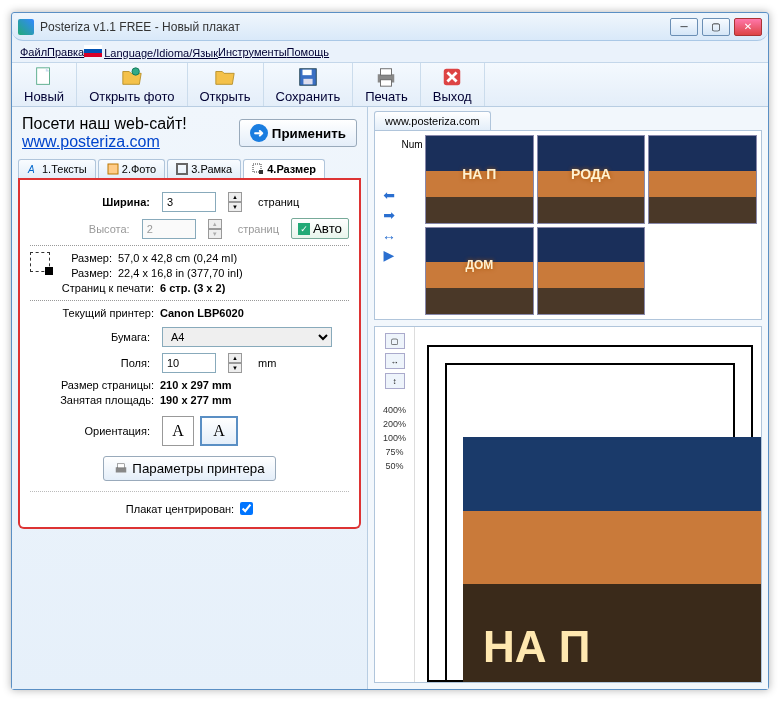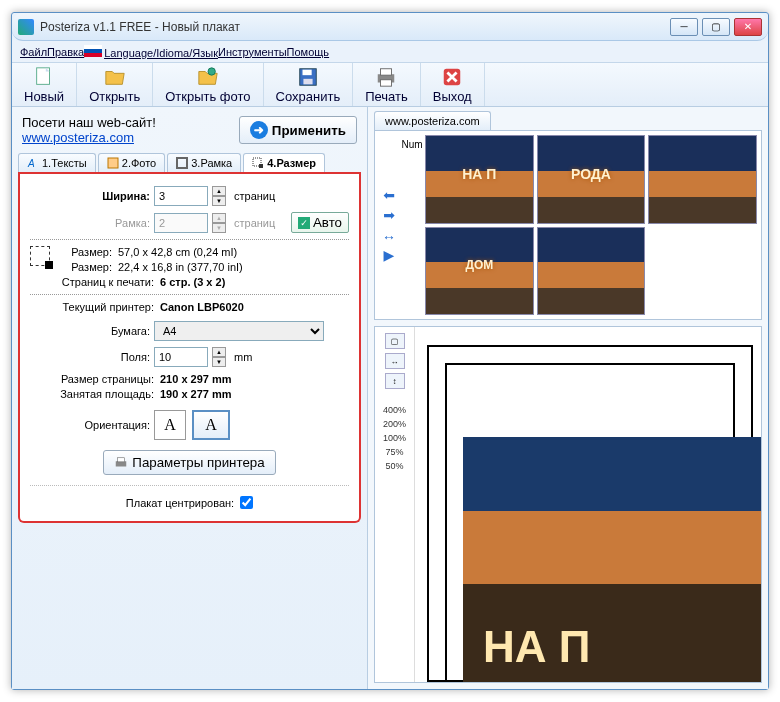--- a/index.html
+++ b/index.html
@@ -14,30 +14,30 @@
 .menubar { height: 22px; display: flex; align-items: center; gap: 0; padding: 8px 8px; border-bottom: 1px solid #c4d7ea; background: #eaf2fb; }
 .menubar span { text-decoration: underline; cursor: pointer; color: #003; }
 .flag { width: 18px; height: 12px; background: linear-gradient(to bottom, #fff 33%, #0052b4 33% 66%, #d80027 66%); display: inline-block; margin-right: 2px; }
 .toolbar { height: 44px; display: flex; align-items: center; border-bottom: 1px solid #b8cde2; background: linear-gradient(#f4f9fe,#e4eef9); }
 .tbtn { display: flex; flex-direction: column; align-items: center; justify-content: center; padding: 2px 12px; cursor: pointer; border-right: 1px solid #cbdcec; height: 100%; }
 .tbtn .ticon { width: 22px; height: 22px; }
 .tbtn .tlbl { font-size: 13px; color: #003; margin-top: 1px; }
 .main { flex: 1; display: flex; background: #e9f2fb; overflow: hidden; }
 .left { width: 356px; background: linear-gradient(#f0f6fc,#e6f0fa); border-right: 1px solid #b8cde2; padding: 6px; display: flex; flex-direction: column; }
 .visit-row { display: flex; align-items: center; justify-content: space-between; padding: 2px 4px 6px; }
-.visit-row .visit { font-size: 13px; }
+.visit-row .visit { font-size: 16px; }
 .visit-row a { color: #0044cc; text-decoration: underline; }
 .apply-btn { display: inline-flex; align-items: center; gap: 4px; border: 1px solid #9ab; background: linear-gradient(#fff,#e4eef9); padding: 4px 10px; border-radius: 3px; cursor: pointer; font-weight: bold; }
 .apply-btn .arrow { display: inline-block; width: 18px; height: 18px; border-radius: 50%; background: #1a7de0; color: #fff; text-align: center; line-height: 18px; font-size: 12px; }
 .tabs { display: flex; border-bottom: 2px solid #d33; margin-top: 2px; }
 .tab { display: flex; align-items: center; gap: 3px; padding: 3px 8px; background: linear-gradient(#f9fcff,#e3eef9); border: 1px solid #b0c5db; border-bottom: none; border-radius: 3px 3px 0 0; margin-right: 2px; cursor: pointer; font-size: 11px; }
 .tab.active { background: #fff; font-weight: bold; }
 .tab .tabicon { width: 12px; height: 12px; }
 .panel { border: 2px solid #d33; border-top: none; border-radius: 0 0 6px 6px; background: #fff; padding: 12px 10px; flex: 0 0 auto; }
-.row { display: flex; align-items: center; margin-bottom: 6px; gap: 4px; }
+.row { display: flex; align-items: center; margin-bottom: 6px; gap: 12px; }
 .row .lbl { width: 120px; text-align: right; font-size: 11px; }
 .row .lbl.bold { font-weight: bold; }
 .row input[type=text], .row select { border: 1px solid #8ab; padding: 2px 4px; font-size: 11px; height: 20px; }
 .spinbtns { display: flex; flex-direction: column; }
 .spinbtns button { width: 14px; height: 10px; font-size: 6px; border: 1px solid #999; background: #eee; padding: 0; line-height: 6px; }
 .auto-btn { margin-left: auto; display: inline-flex; align-items: center; gap: 3px; border: 1px solid #7a9; background: linear-gradient(#fff,#e8f5ec); padding: 2px 6px; border-radius: 2px; cursor: pointer; }
 .auto-btn .chk { width: 12px; height: 12px; background: #2a7; color: #fff; font-size: 9px; line-height: 12px; text-align: center; }
 hr.sep { border: none; border-top: 1px dotted #999; margin: 6px 0; }
 .sizeicon { width: 20px; height: 20px; border: 1px dashed #333; display: inline-block; position: relative; }
 .sizeicon::after { content: ''; position: absolute; right: -4px; bottom: -4px; width: 8px; height: 8px; background: #000; }
@@ -98,29 +98,29 @@
     <div class="tbtn">
       <svg class="ticon" viewBox="0 0 24 24">
           <rect x="4" y="2" width="14" height="18" fill="#fff" stroke="#5a8"></rect>
           <path d="M14 2 L18 6 L14 6 Z" fill="#cde"></path>
         </svg>
       <div class="tlbl">Новый</div>
     </div>
     <div class="tbtn">
       <svg class="ticon" viewBox="0 0 24 24">
           <path d="M2 6 L9 6 L11 8 L22 8 L20 20 L2 20 Z" fill="#f4c14a" stroke="#b8902a"></path>
+          <circle cx="16" cy="6" r="4" fill="#3a8" stroke="#175"></circle>
+        </svg>
+      <div class="tlbl">Открыть фото</div>
+    </div>
+    <div class="tbtn">
+      <svg class="ticon" viewBox="0 0 24 24">
+          <path d="M2 6 L9 6 L11 8 L22 8 L20 20 L2 20 Z" fill="#f4c14a" stroke="#b8902a"></path>
         </svg>
       <div class="tlbl">Открыть</div>
-    </div>
-    <div class="tbtn">
-      <svg class="ticon" viewBox="0 0 24 24">
-          <path d="M2 6 L9 6 L11 8 L22 8 L20 20 L2 20 Z" fill="#f4c14a" stroke="#b8902a"></path>
-          <circle cx="16" cy="6" r="4" fill="#3a8" stroke="#175"></circle>
-        </svg>
-      <div class="tlbl">Открыть фото</div>
     </div>
     <div class="tbtn">
       <svg class="ticon" viewBox="0 0 24 24">
           <rect x="3" y="3" width="18" height="18" fill="#3a6fc4" stroke="#245"></rect>
           <rect x="6" y="4" width="10" height="6" fill="#fff"></rect>
           <rect x="7" y="14" width="10" height="6" fill="#dde"></rect>
         </svg>
       <div class="tlbl">Сохранить</div>
     </div>
     <div class="tbtn">
@@ -185,21 +185,21 @@
         <div class="row">
           <div class="lbl bold">Ширина:</div>
           <input type="text" style="width: 54px;" value="3">
           <div class="spinbtns">
               <button>▲</button>
               <button>▼</button>
             </div>
           <span style="margin-left:4px">страниц</span>
         </div>
         <div class="row">
-          <div class="lbl disabled">Рамка:</div>
+          <div class="lbl disabled">Высота:</div>
           <input type="text" style="width: 54px;" class="disabled" disabled="" value="2">
           <div class="spinbtns">
               <button disabled="">▲</button>
               <button disabled="">▼</button>
             </div>
           <span class="disabled" style="margin-left:4px">страниц</span>
           <button class="auto-btn">
             <span class="chk">✓</span>
             <span>Авто</span>
           </button>

